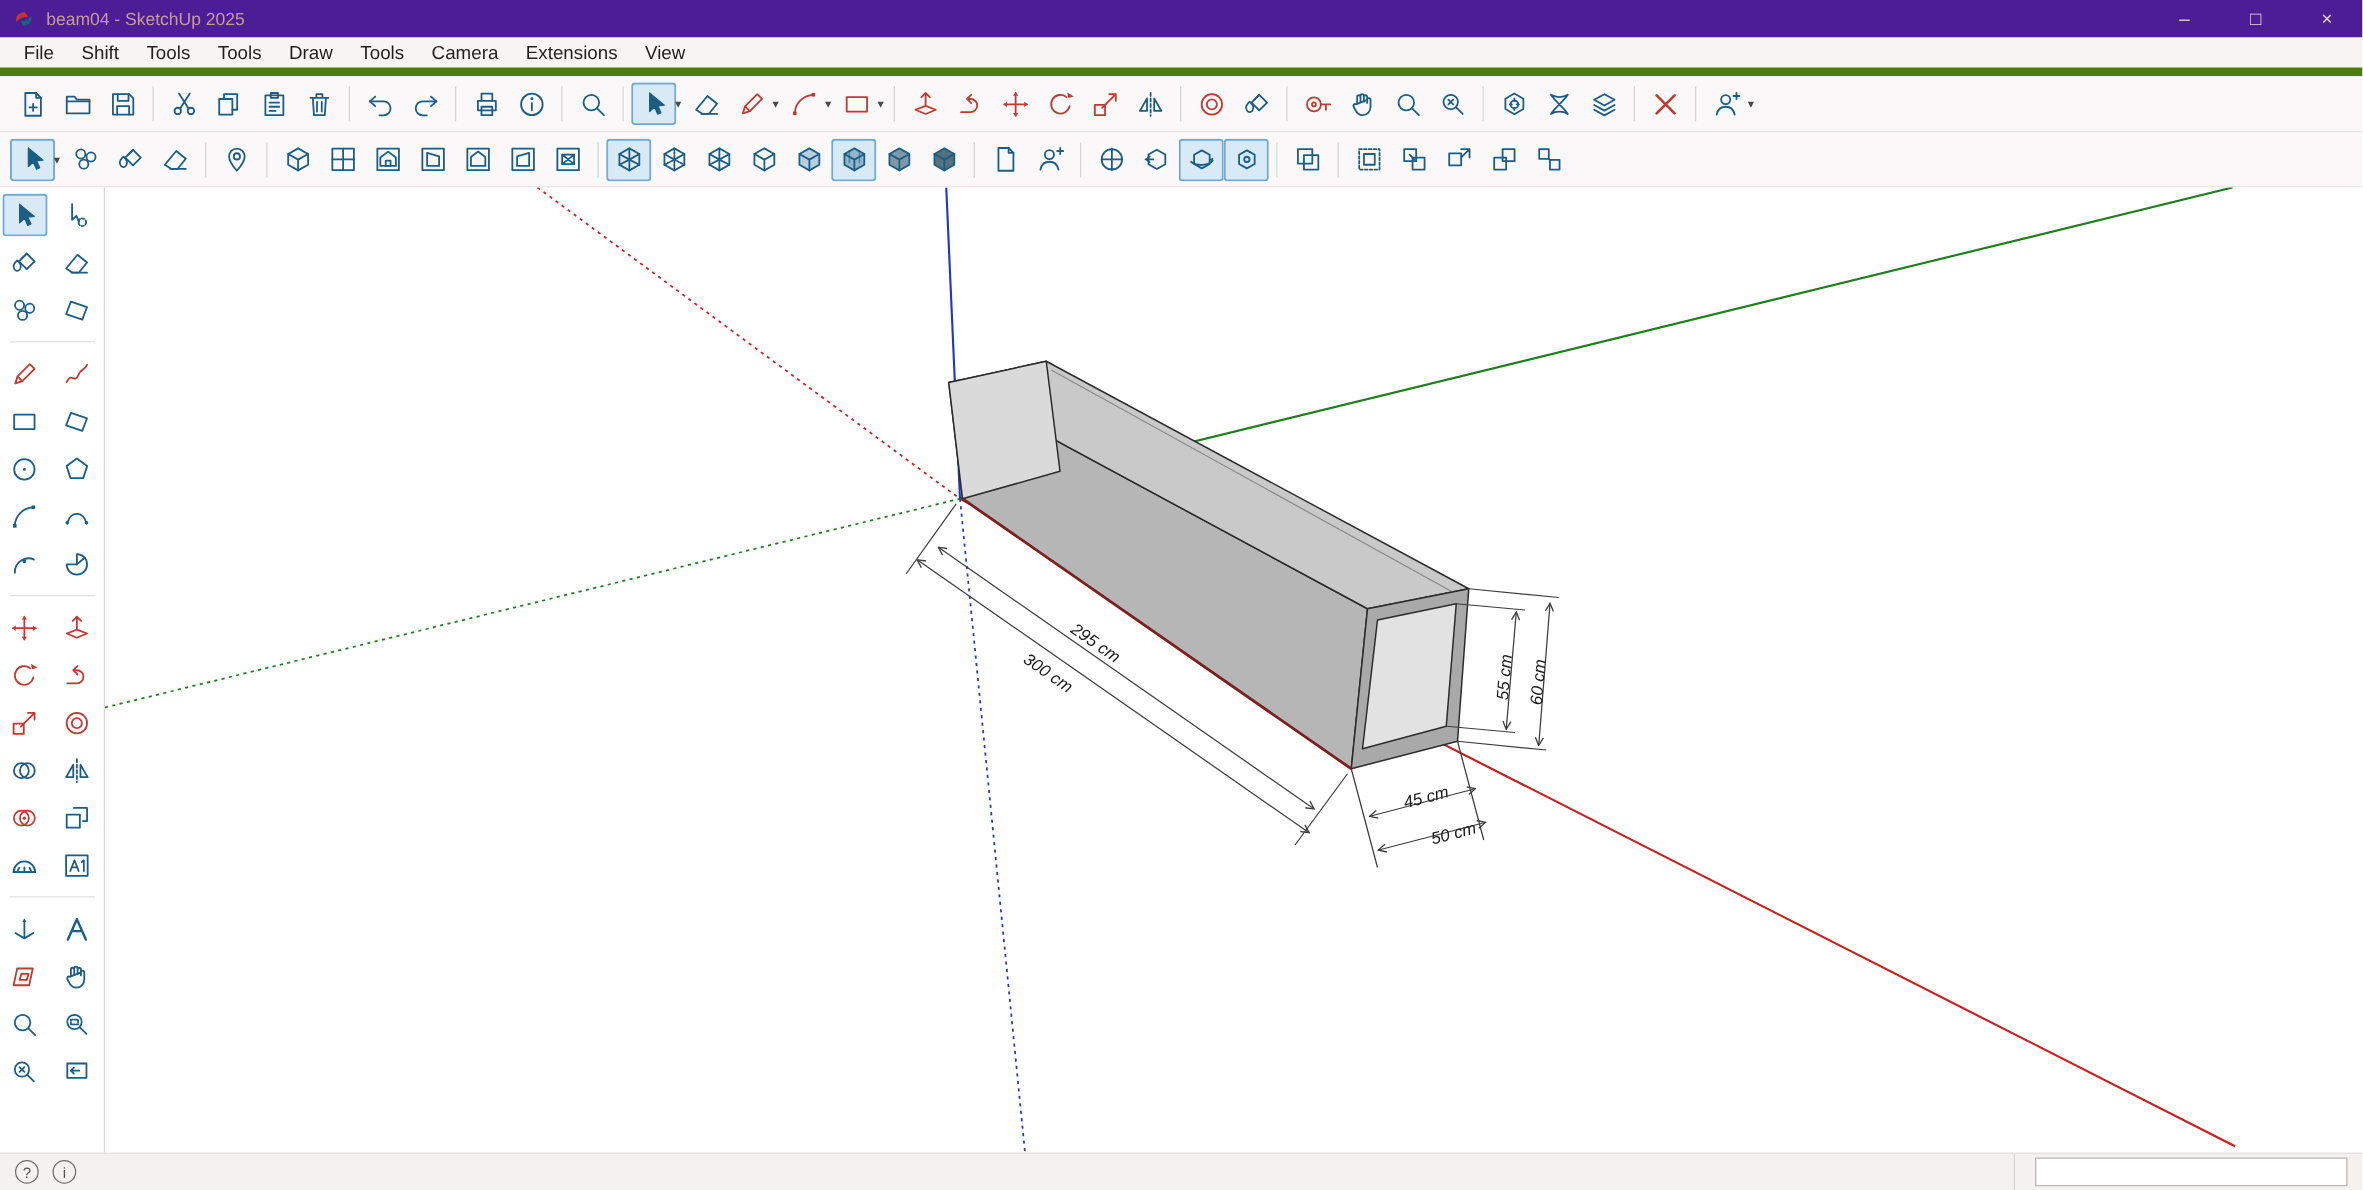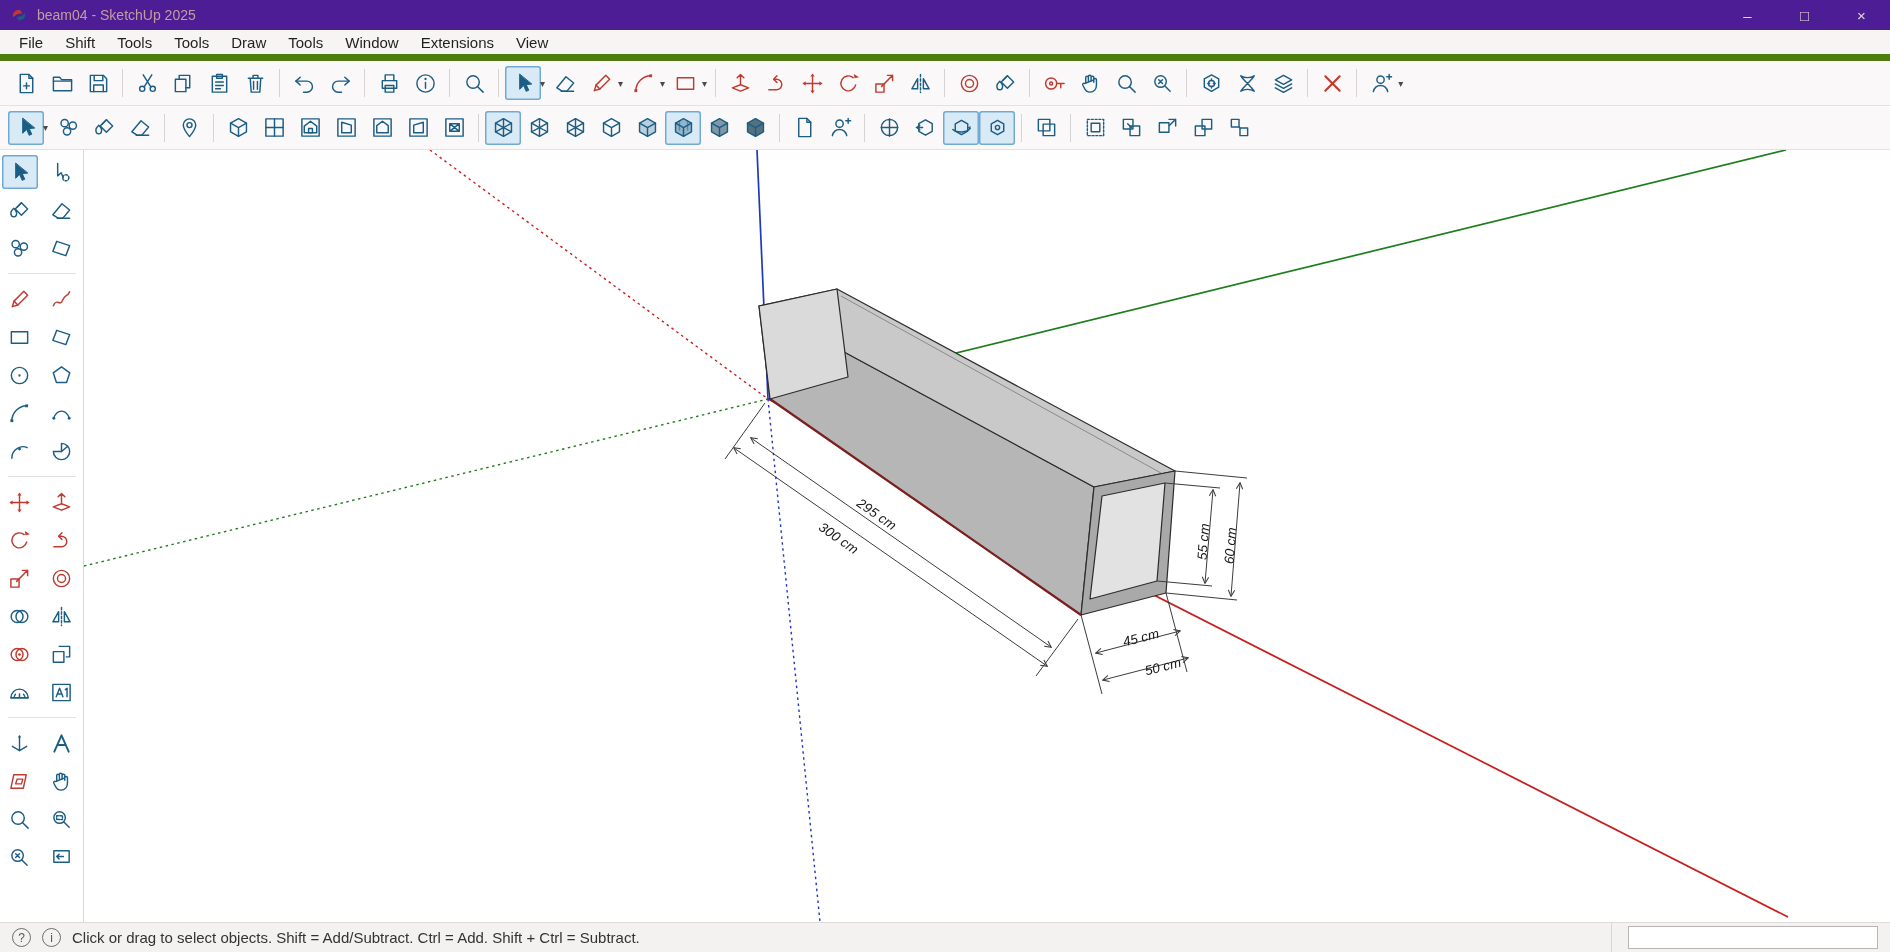--- a/index.html
+++ b/index.html
@@ -73,21 +73,21 @@
   </div>
 </div>
 
 <div class="menubar" id="menubar">
     <div class="menu-item">File</div>
     <div class="menu-item">Shift</div>
     <div class="menu-item">Tools</div>
     <div class="menu-item">Tools</div>
     <div class="menu-item">Draw</div>
     <div class="menu-item">Tools</div>
-    <div class="menu-item">Window</div>
+    <div class="menu-item">Camera</div>
     <div class="menu-item">Extensions</div>
     <div class="menu-item">View</div>
   </div>
 
 <div class="toolbar" id="toolbar-main">
     <div class="tool">
       <span class="ic">
         <svg viewBox="0 0 24 24" width="23" height="23" fill="none" stroke="currentColor" stroke-width="1.5" stroke-linecap="round" stroke-linejoin="round">
           <path d="M5.5 2.5h9l4 4v15h-13z"></path>
           <path d="M14.5 2.5v4h4M9 14.5h6M12 11.5v6"></path>
@@ -1002,17 +1002,16 @@
   </div>
 </div>
 
 <div class="statusbar">
   <div class="sicon">
     <span>?</span>
   </div>
   <div class="sicon">
     <span>i</span>
   </div>
-  <div class="status-msg">Click or drag to select objects. Shift = Add/Subtract. Ctrl = Add. Shift + Ctrl = Subtract.</div>
   <div class="measure-wrap">
     <input class="measure" value="" style="">
   </div>
 </div>
 
 </body></html>

